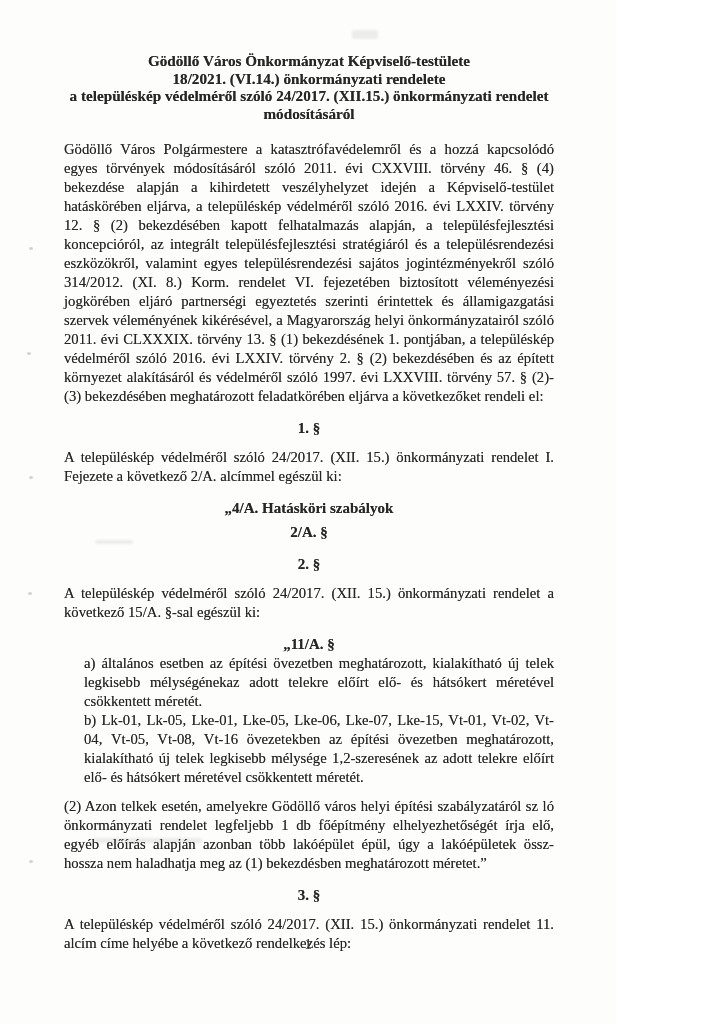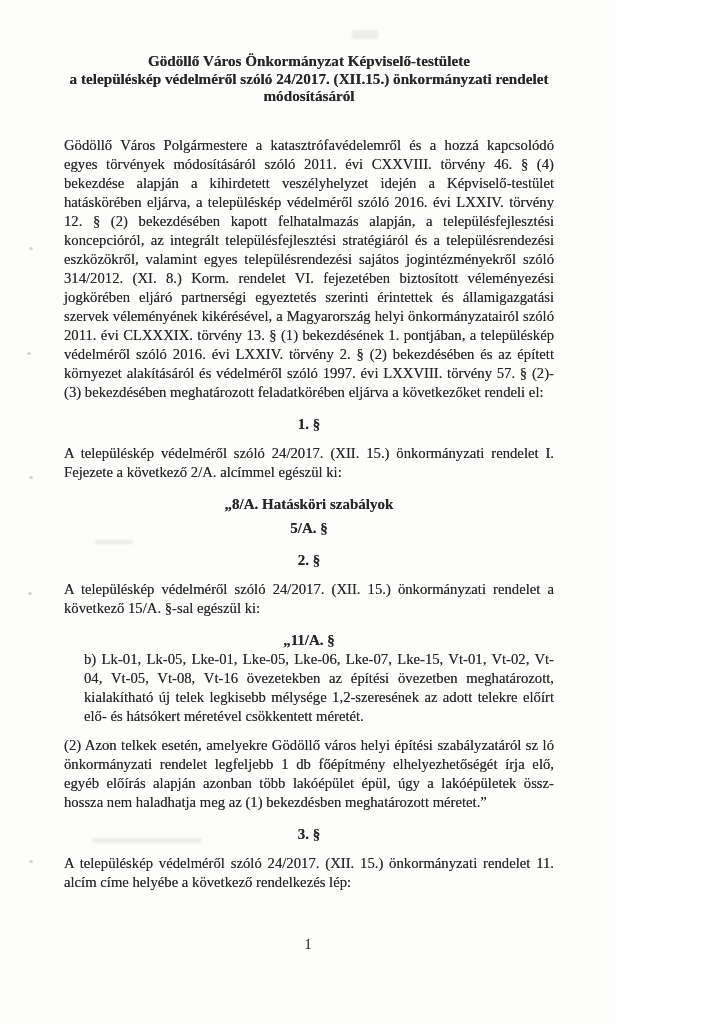--- a/index.html
+++ b/index.html
@@ -15,21 +15,21 @@
     padding: 52px 62px 0 64px;
     text-shadow: 0 0 0.4px rgba(45,45,45,0.65);
   }
   .title-block { text-align: center; font-weight: bold; font-size: 15.2px; line-height: 17.5px; }
   .body-par {
     font-size: 14.7px;
     line-height: 19px;
     text-align: justify;
     margin: 10px 0 0 0;
   }
-  .preamble { margin-top: 31px; }
+  .preamble { margin-top: 18px; }
   .center-head {
     text-align: center;
     font-weight: bold;
     font-size: 15px;
     line-height: 19px;
     margin: 13px 0 0 0;
   }
   .center-head.tight { margin-top: 5px; }
   .sub-item { padding-left: 20px; margin-top: 0; }
   .no-top { margin-top: 0; }
@@ -65,36 +65,38 @@
   <div class="speck" style="left:29px; top:247px; width:4px; height:3px;"></div>
   <div class="speck" style="left:27px; top:352px; width:4px; height:3px;"></div>
   <div class="speck" style="left:29px; top:476px; width:4px; height:3px;"></div>
   <div class="speck" style="left:28px; top:592px; width:4px; height:3px;"></div>
   <div class="speck" style="left:29px; top:860px; width:4px; height:3px;"></div>
   <div class="smudge" style="left:95px; top:540px; width:38px; height:4px;"></div>
   <div class="smudge" style="left:92px; top:838px; width:110px; height:5px;"></div>
 
   <div class="title-block">
     <div>Gödöllő Város Önkormányzat Képviselő-testülete</div>
+    <div>18/2021. (VI.14.) önkormányzati rendelete</div>
     <div>a településkép védelméről szóló 24/2017. (XII.15.) önkormányzati rendelet módosításáról</div>
   </div>
 
   <p class="body-par preamble">Gödöllő Város Polgármestere a katasztrófavédelemről és a hozzá kapcsolódó egyes törvények módosításáról szóló 2011. évi CXXVIII. törvény 46. § (4) bekezdése alapján a kihirdetett veszélyhelyzet idején a Képviselő-testület hatáskörében eljárva, a településkép védelméről szóló 2016. évi LXXIV. törvény 12. § (2) bekezdésében kapott felhatalmazás alapján, a településfejlesztési koncepcióról, az integrált településfejlesztési stratégiáról és a településrendezési eszközökről, valamint egyes településrendezési sajátos jogintézményekről szóló 314/2012. (XI. 8.) Korm. rendelet VI. fejezetében biztosított véleményezési jogkörében eljáró partnerségi egyeztetés szerinti érintettek és államigazgatási szervek véleményének kikérésével, a Magyarország helyi önkormányzatairól szóló 2011. évi CLXXXIX. törvény 13. § (1) bekezdésének 1. pontjában, a településkép védelméről szóló 2016. évi LXXIV. törvény 2. § (2) bekezdésében és az épített környezet alakításáról és védelméről szóló 1997. évi LXXVIII. törvény 57. § (2)-(3) bekezdésében meghatározott feladatkörében eljárva a következőket rendeli el:</p>
 
   <div class="center-head">1. §</div>
   <p class="body-par">A településkép védelméről szóló 24/2017. (XII. 15.) önkormányzati rendelet I. Fejezete a következő 2/A. alcímmel egészül ki:</p>
 
-  <div class="center-head">„8/A. Hatásköri szabályok</div>
-  <div class="center-head tight">5/A. §</div>
+  <div class="center-head">„4/A. Hatásköri szabályok</div>
+  <div class="center-head tight">2/A. §</div>
 
   <div class="center-head">2. §</div>
   <p class="body-par">A településkép védelméről szóló 24/2017. (XII. 15.) önkormányzati rendelet a következő 15/A. §-sal egészül ki:</p>
 
   <div class="center-head">„11/A. §</div>
 
+  <p class="body-par sub-item no-top">a) általános esetben az építési övezetben meghatározott, kialakítható új telek legkisebb mélységénekaz adott telekre előírt elő- és hátsókert méretével csökkentett méretét.</p>
   <p class="body-par sub-item no-top">b) Lk-01, Lk-05, Lke-01, Lke-05, Lke-06, Lke-07, Lke-15, Vt-01, Vt-02, Vt-04, Vt-05, Vt-08, Vt-16 övezetekben az építési övezetben meghatározott, kialakítható új telek legkisebb mélysége 1,2-szeresének az adott telekre előírt elő- és hátsókert méretével csökkentett méretét.</p>
 
   <p class="body-par">(2) Azon telkek esetén, amelyekre Gödöllő város helyi építési szabályzatáról sz ló önkormányzati rendelet legfeljebb 1 db főépítmény elhelyezhetőségét írja elő, egyéb előírás alapján azonban több lakóépület épül, úgy a lakóépületek össz-hossza nem haladhatja meg az (1) bekezdésben meghatározott méretet.”</p>
 
   <div class="center-head">3. §</div>
   <p class="body-par">A településkép védelméről szóló 24/2017. (XII. 15.) önkormányzati rendelet 11. alcím címe helyébe a következő rendelkezés lép:</p>
 
   <div class="page-number">1</div>
 
 </div>

